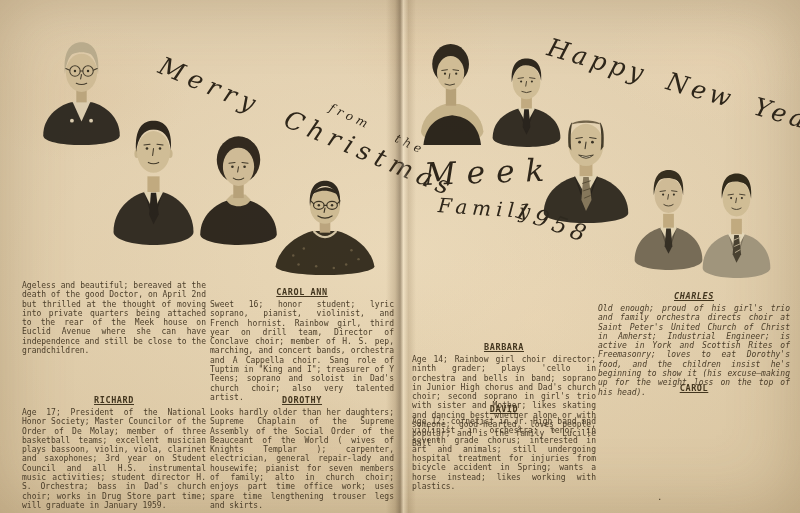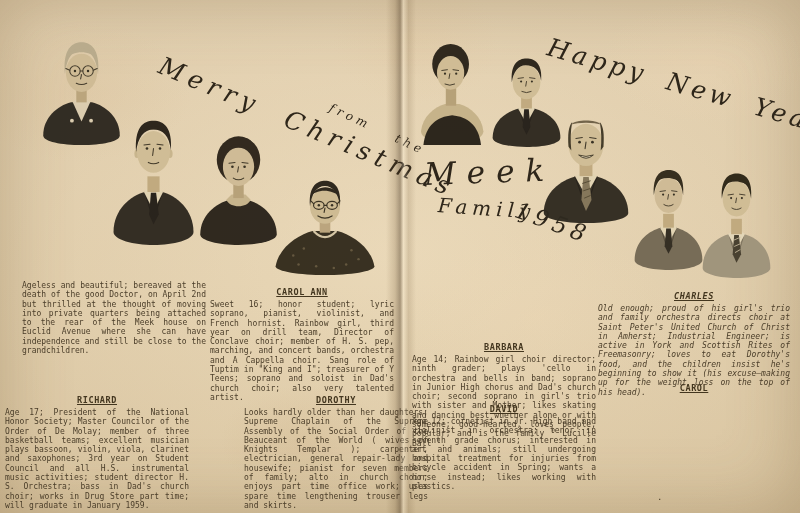--- a/index.html
+++ b/index.html
@@ -255,31 +255,31 @@
     <g fill="#2d2618">
         <circle cx="43" cy="43" r="1.4"></circle>
         <circle cx="57" cy="43" r="1.4"></circle>
       </g>
   </svg>
 
   <div class="block" style="left:22px;top:281px;width:184px;">
     <p class="bio">Ageless and beautiful; bereaved at the death of the good Doctor, on April 2nd but thrilled at the thought of moving into private quarters being attached to the rear of the Meek house on Euclid Avenue where she can have independence and still be close to the grandchildren.</p>
   </div>
 
-  <div class="block" style="left:5px;top:395px;width:184px;">
+  <div class="block" style="left:22px;top:395px;width:184px;">
     <p class="pname">RICHARD</p>
     <p class="bio">Age 17; President of the National Honor Society; Master Councilor of the Order of De Molay; member of three basketball teams; excellent musician plays bassoon, violin, viola, clarinet and saxophones; 3rd year on Student Council and all H.S. instrumental music activities; student director H. S. Orchestra; bass in Dad's church choir; works in Drug Store part time; will graduate in January 1959.</p>
   </div>
 
   <div class="block" style="left:210px;top:287px;width:184px;">
     <p class="pname">CAROL ANN</p>
     <p class="bio">Sweet 16; honor student; lyric soprano, pianist, violinist, and French hornist. Rainbow girl, third year on drill team, Director of Conclave choir; member of H. S. pep, marching, and concert bands, orchestra and A Cappella choir. Sang role of Tuptim in "King and I"; treasurer of Y Teens; soprano and soloist in Dad's church choir; also very talented artist.</p>
   </div>
 
-  <div class="block" style="left:210px;top:395px;width:184px;margin-left:34px;">
+  <div class="block" style="left:210px;top:395px;width:184px;">
     <p class="pname">DOROTHY</p>
     <p class="bio">Looks hardly older than her daughters; Supreme Chaplain of the Supreme Assembly of the Social Order of the Beauceant of the World ( wives of Knights Templar ); carpenter, electrician, general repair-lady and housewife; pianist for seven members of family; alto in church choir; enjoys part time office work; uses spare time lengthening trouser legs and skirts.</p>
   </div>
 
   <div class="block" style="left:412px;top:310px;width:184px;margin-top:32px;">
     <p class="pname">BARBARA</p>
     <p class="bio">Age 14; Rainbow girl choir director; ninth grader; plays 'cello in orchestra and bells in band; soprano in Junior High chorus and Dad's church choir; second soprano in girl's trio with sister and Mother; likes skating and dancing best whether alone or with someone; good-hearted, loves people, popular; and is the family " Lucille Ball ".</p>
   </div>
 
   <div class="block" style="left:412px;top:404px;width:184px;">

